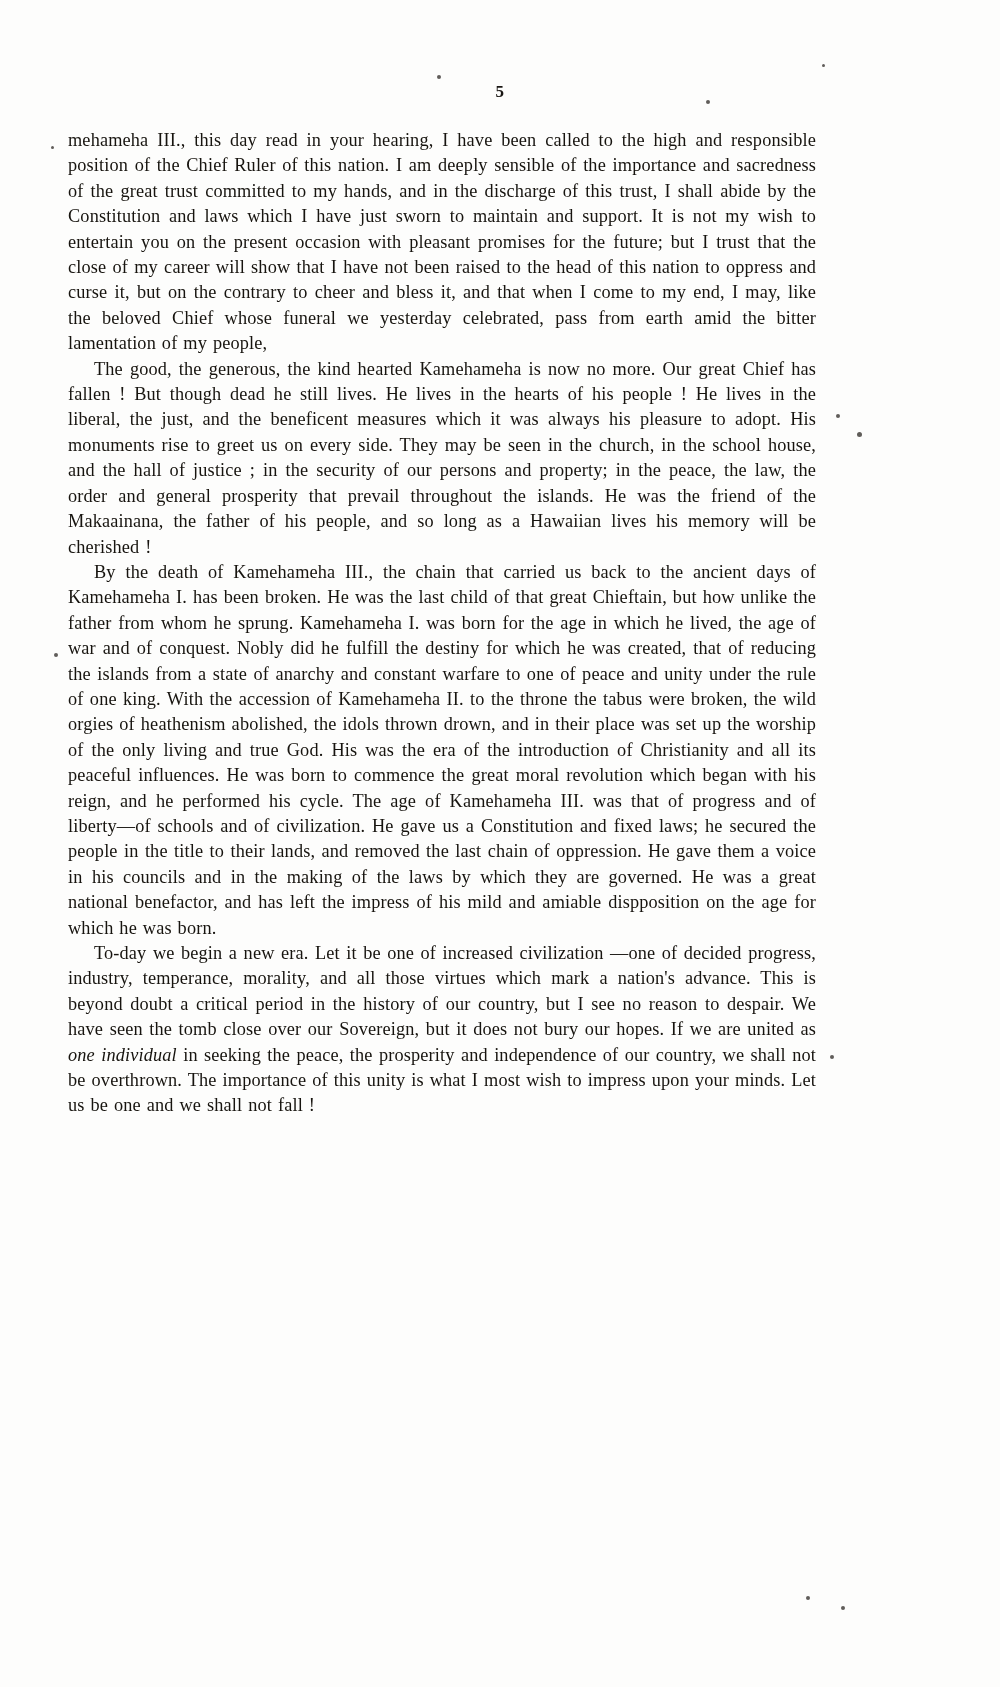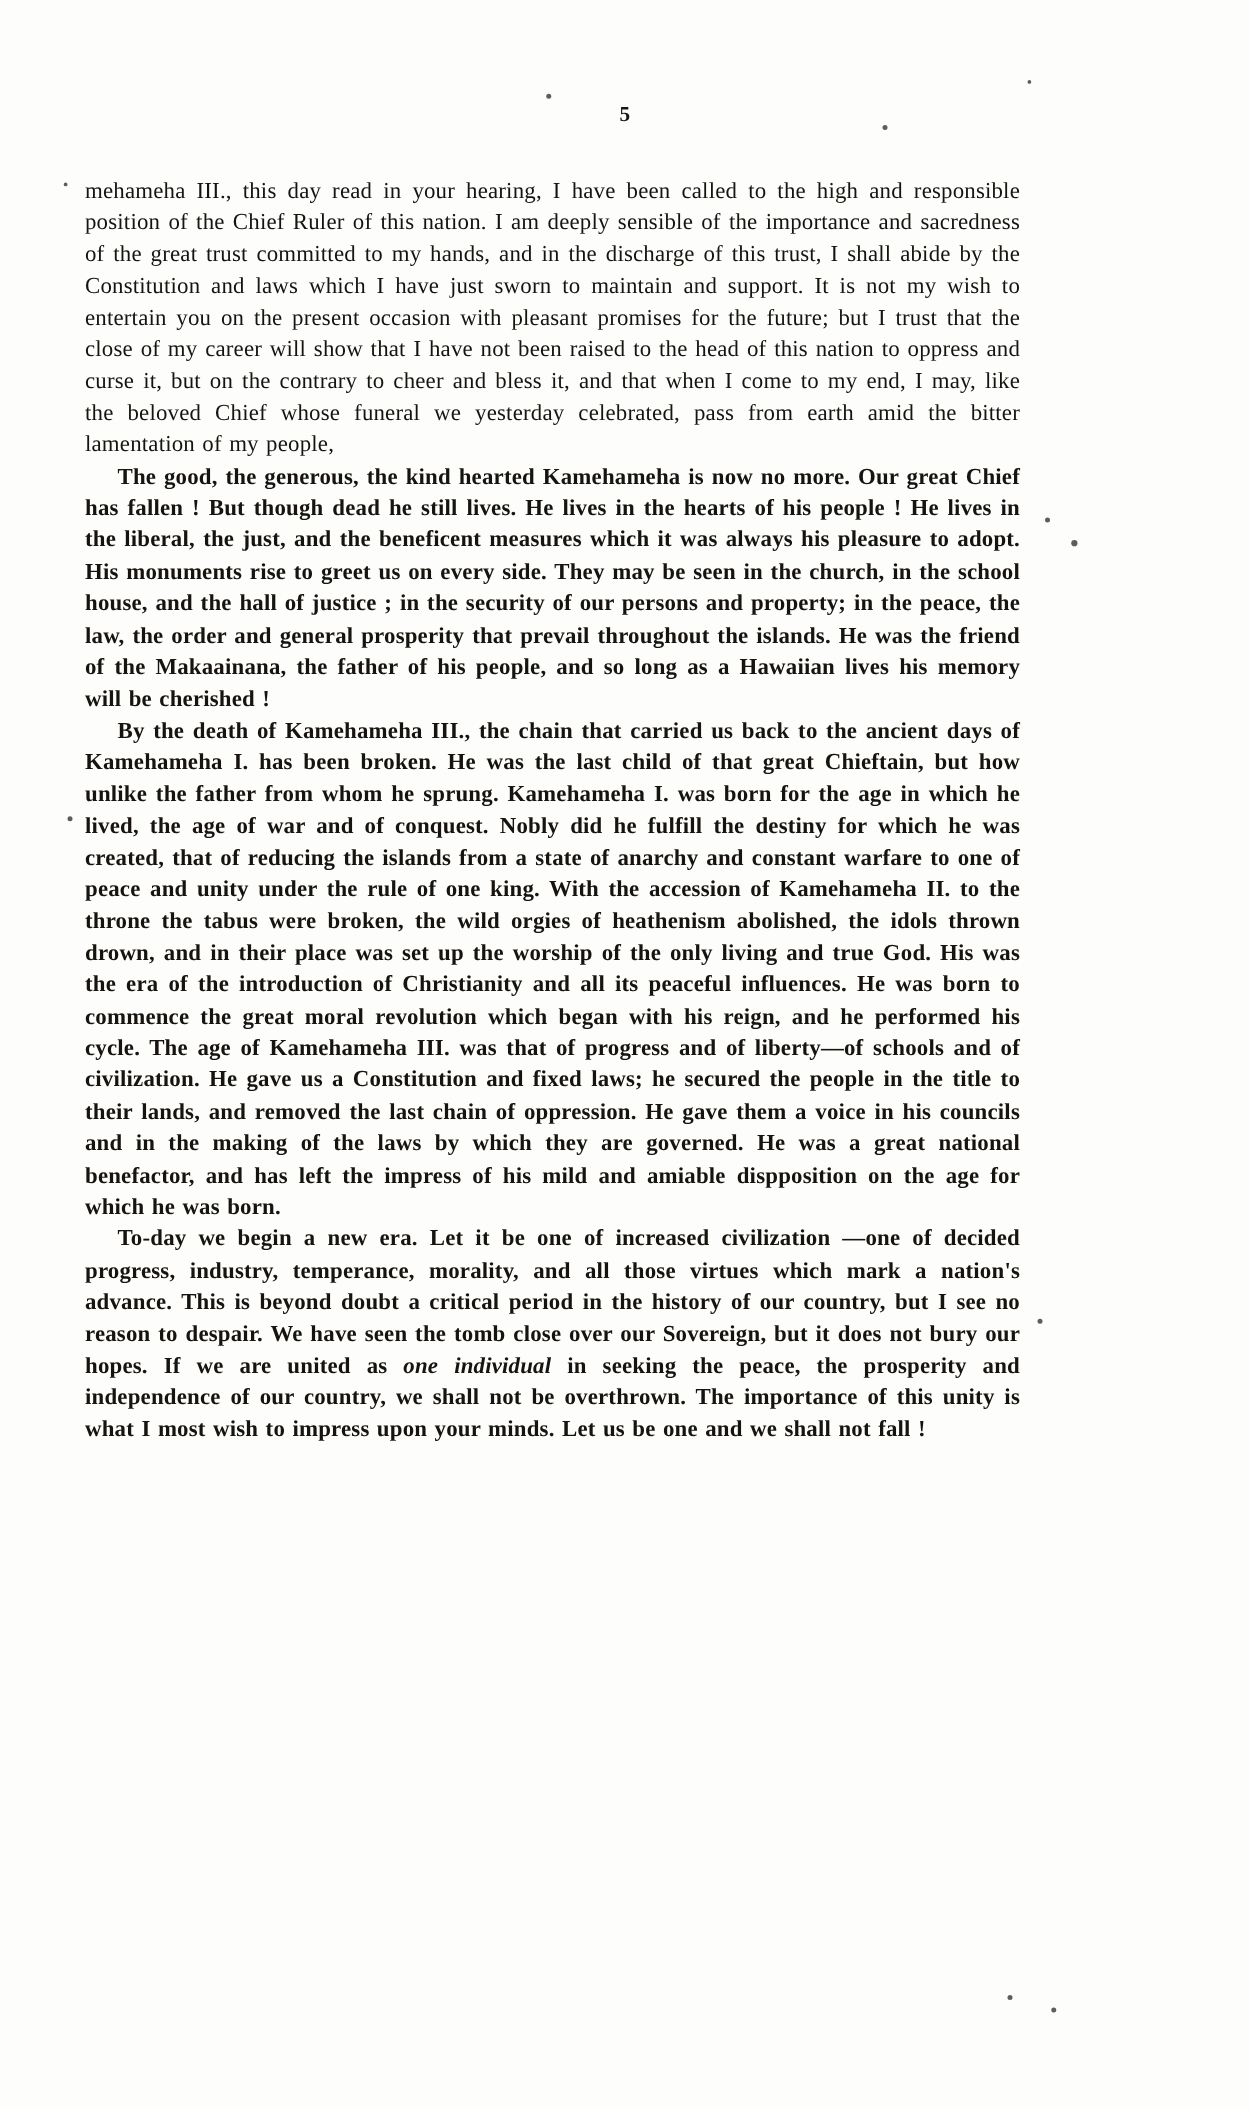--- a/index.html
+++ b/index.html
@@ -28,37 +28,36 @@
     top: 82px;
     left: 0;
     width: 100%;
     text-align: center;
     font-size: 17px;
     font-weight: bold;
     letter-spacing: 0.5px;
   }
   #body-text {
     position: absolute;
-    top: 140px;
+    top: 128px;
     left: 68px;
     width: 748px;
   }
   .para {
     margin: 0 0 0 0;
     font-size: 18.3px;
     line-height: 25.4px;
     text-align: justify;
     text-justify: inter-word;
     letter-spacing: 0.15px;
     word-spacing: 1.2px;
     color: #17140f;
   }
   .para.indent {
     text-indent: 26px;
-    font-weight: bold;
   }
   .para i {
     font-style: italic;
   }
 </style>
 </head>
 <body>
 
 <div id="page">
 

